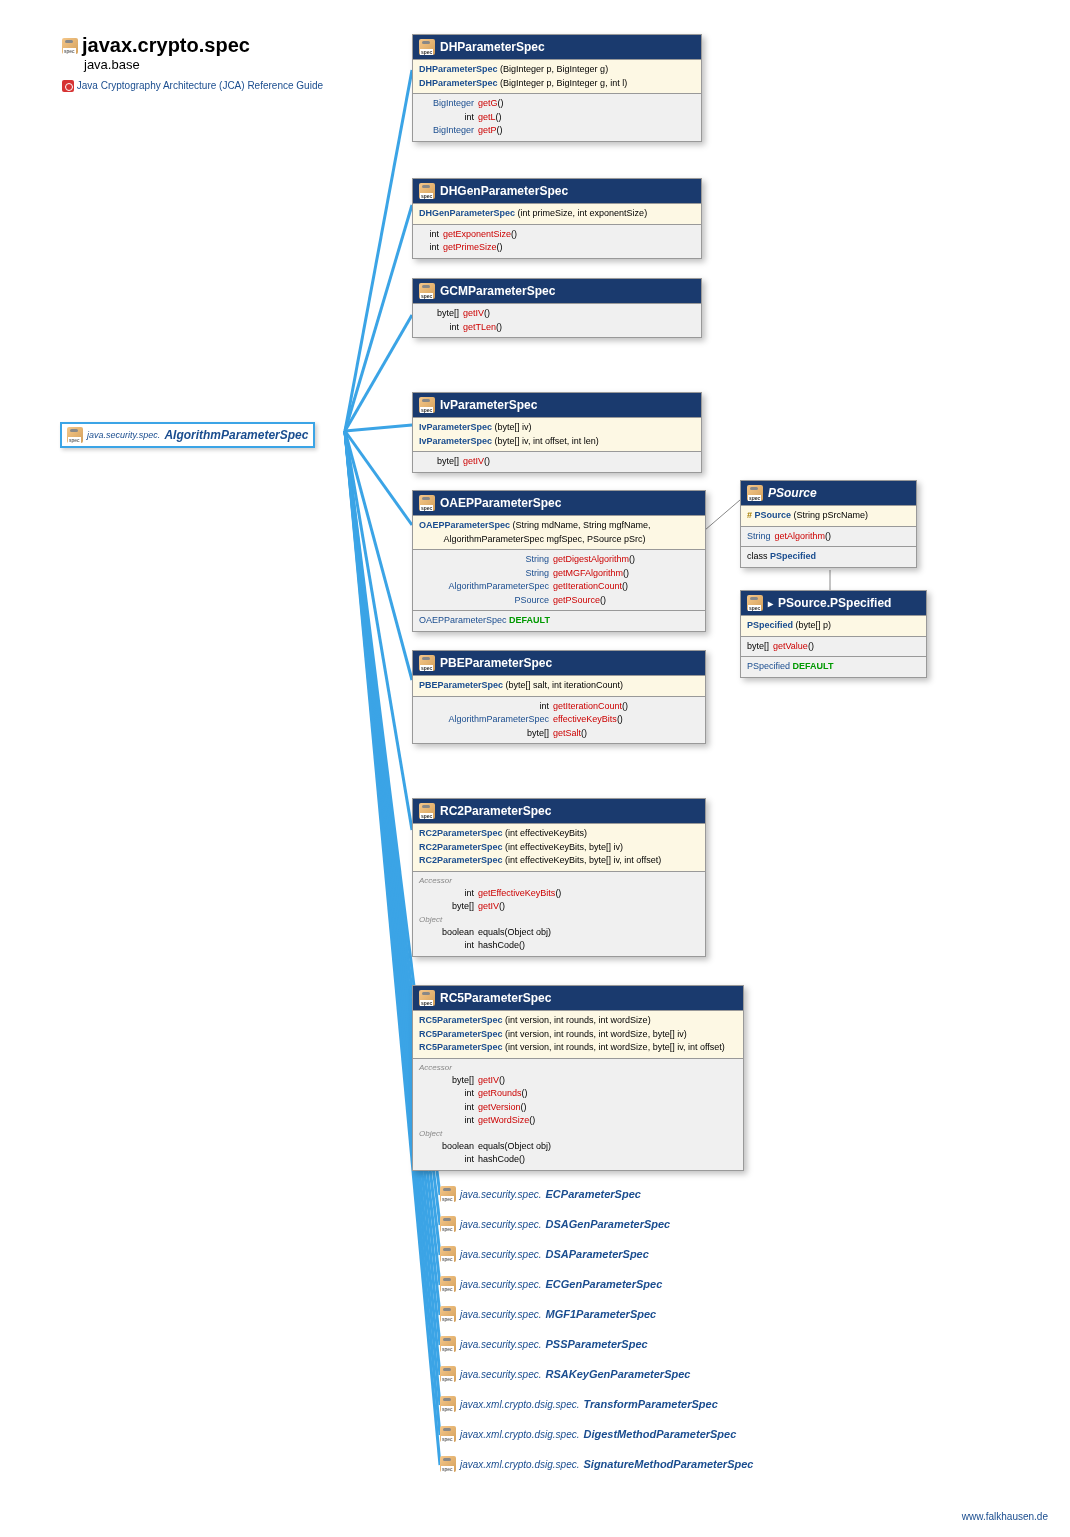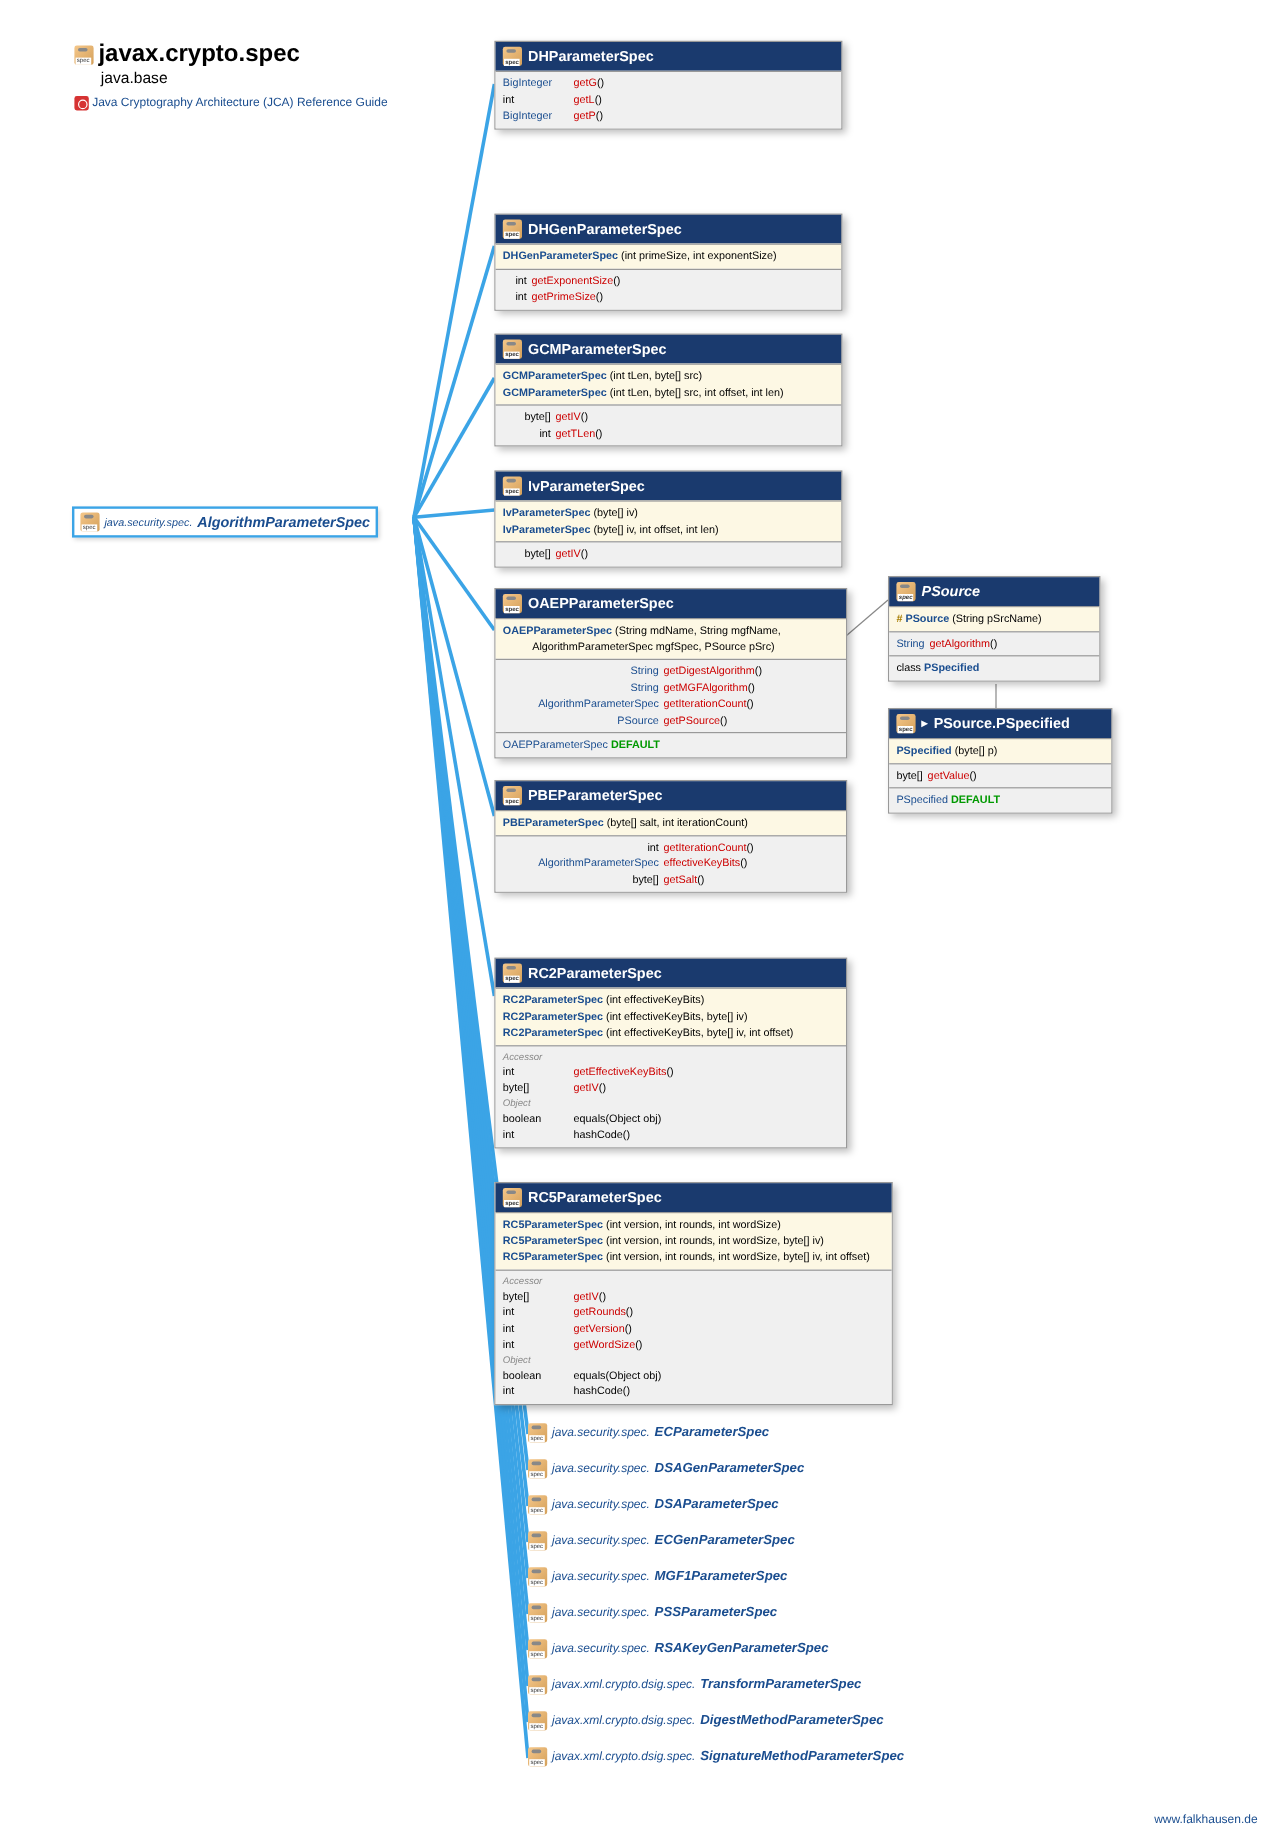--- a/index.html
+++ b/index.html
@@ -23,21 +23,21 @@
 .cls-section{background:#fdf8e4;padding:3px 6px;border-top:1px solid #999;font-size:9px;line-height:1.5}
 .cls-section.plain{background:#f0f0f0}
 .constructor-name{color:#1a4d8f;font-weight:bold}
 .protected{color:#a67c00;font-weight:bold}
 .ret-type{color:#1a4d8f}
 .method-name{color:#c00}
 .const-name{color:#090;font-weight:bold}
 .section-label{color:#888;font-style:italic;font-size:8px}
 .row{display:flex;white-space:nowrap}
 .ret-col{width:130px;text-align:right;padding-right:4px;flex-shrink:0}
-.ret-col-sm{width:55px;text-align:left;padding-right:4px;flex-shrink:0}
+.ret-col-sm{width:55px;text-align:right;padding-right:4px;flex-shrink:0}
 .ret-col-md{width:40px;text-align:right;padding-right:4px;flex-shrink:0}
 .ref-item{position:absolute;display:flex;align-items:center;gap:4px;font-size:10px}
 .ref-item .pkg-path{font-style:italic;color:#1a4d8f}
 .ref-item .cls-name{font-weight:bold;font-style:italic;color:#1a4d8f;font-size:11px}
 svg.lines{position:absolute;left:0;top:0;pointer-events:none}
 .footer{position:absolute;right:22px;bottom:15px;color:#1a4d8f;font-size:10px}
 .arr{font-size:10px}
 </style>
 </head>
 <body>
@@ -86,20 +86,24 @@
   <span class="spec-icon"></span>
   <span class="pkg-path">java.security.spec.</span>
     <span class="cls-name">AlgorithmParameterSpec</span>
 </div>
 
 <div class="cls-box" style="left:412px;top:34px;width:288px">
   <div class="cls-header">
       <span class="spec-icon"></span>
       <span>DHParameterSpec</span>
     </div>
+  <div class="cls-section">
+    <div><span class="constructor-name">DHParameterSpec</span> <span>(BigInteger p, BigInteger g)</span></div>
+    <div><span class="constructor-name">DHParameterSpec</span> <span>(BigInteger p, BigInteger g, int l)</span></div>
+  </div>
   <div class="cls-section plain">
     <div class="row">
         <span class="ret-col-sm ret-type">BigInteger</span>
         <span class="method-name">getG</span> 
         <span>()</span>
       </div>
     <div class="row">
         <span class="ret-col-sm">int</span>
         <span class="method-name">getL</span> 
         <span>()</span>
@@ -132,24 +136,20 @@
         <span>()</span>
       </div>
   </div>
 </div>
 
 <div class="cls-box" style="left:412px;top:278px;width:288px">
   <div class="cls-header">
       <span class="spec-icon"></span>
       <span>GCMParameterSpec</span>
     </div>
-  <div class="cls-section">
-    <div><span class="constructor-name">GCMParameterSpec</span> <span>(int tLen, byte[] src)</span></div>
-    <div><span class="constructor-name">GCMParameterSpec</span> <span>(int tLen, byte[] src, int offset, int len)</span></div>
-  </div>
   <div class="cls-section plain">
     <div class="row">
         <span class="ret-col-md">byte[]</span>
         <span class="method-name">getIV</span> 
         <span>()</span>
       </div>
     <div class="row">
         <span class="ret-col-md">int</span>
         <span class="method-name">getTLen</span> 
         <span>()</span>

